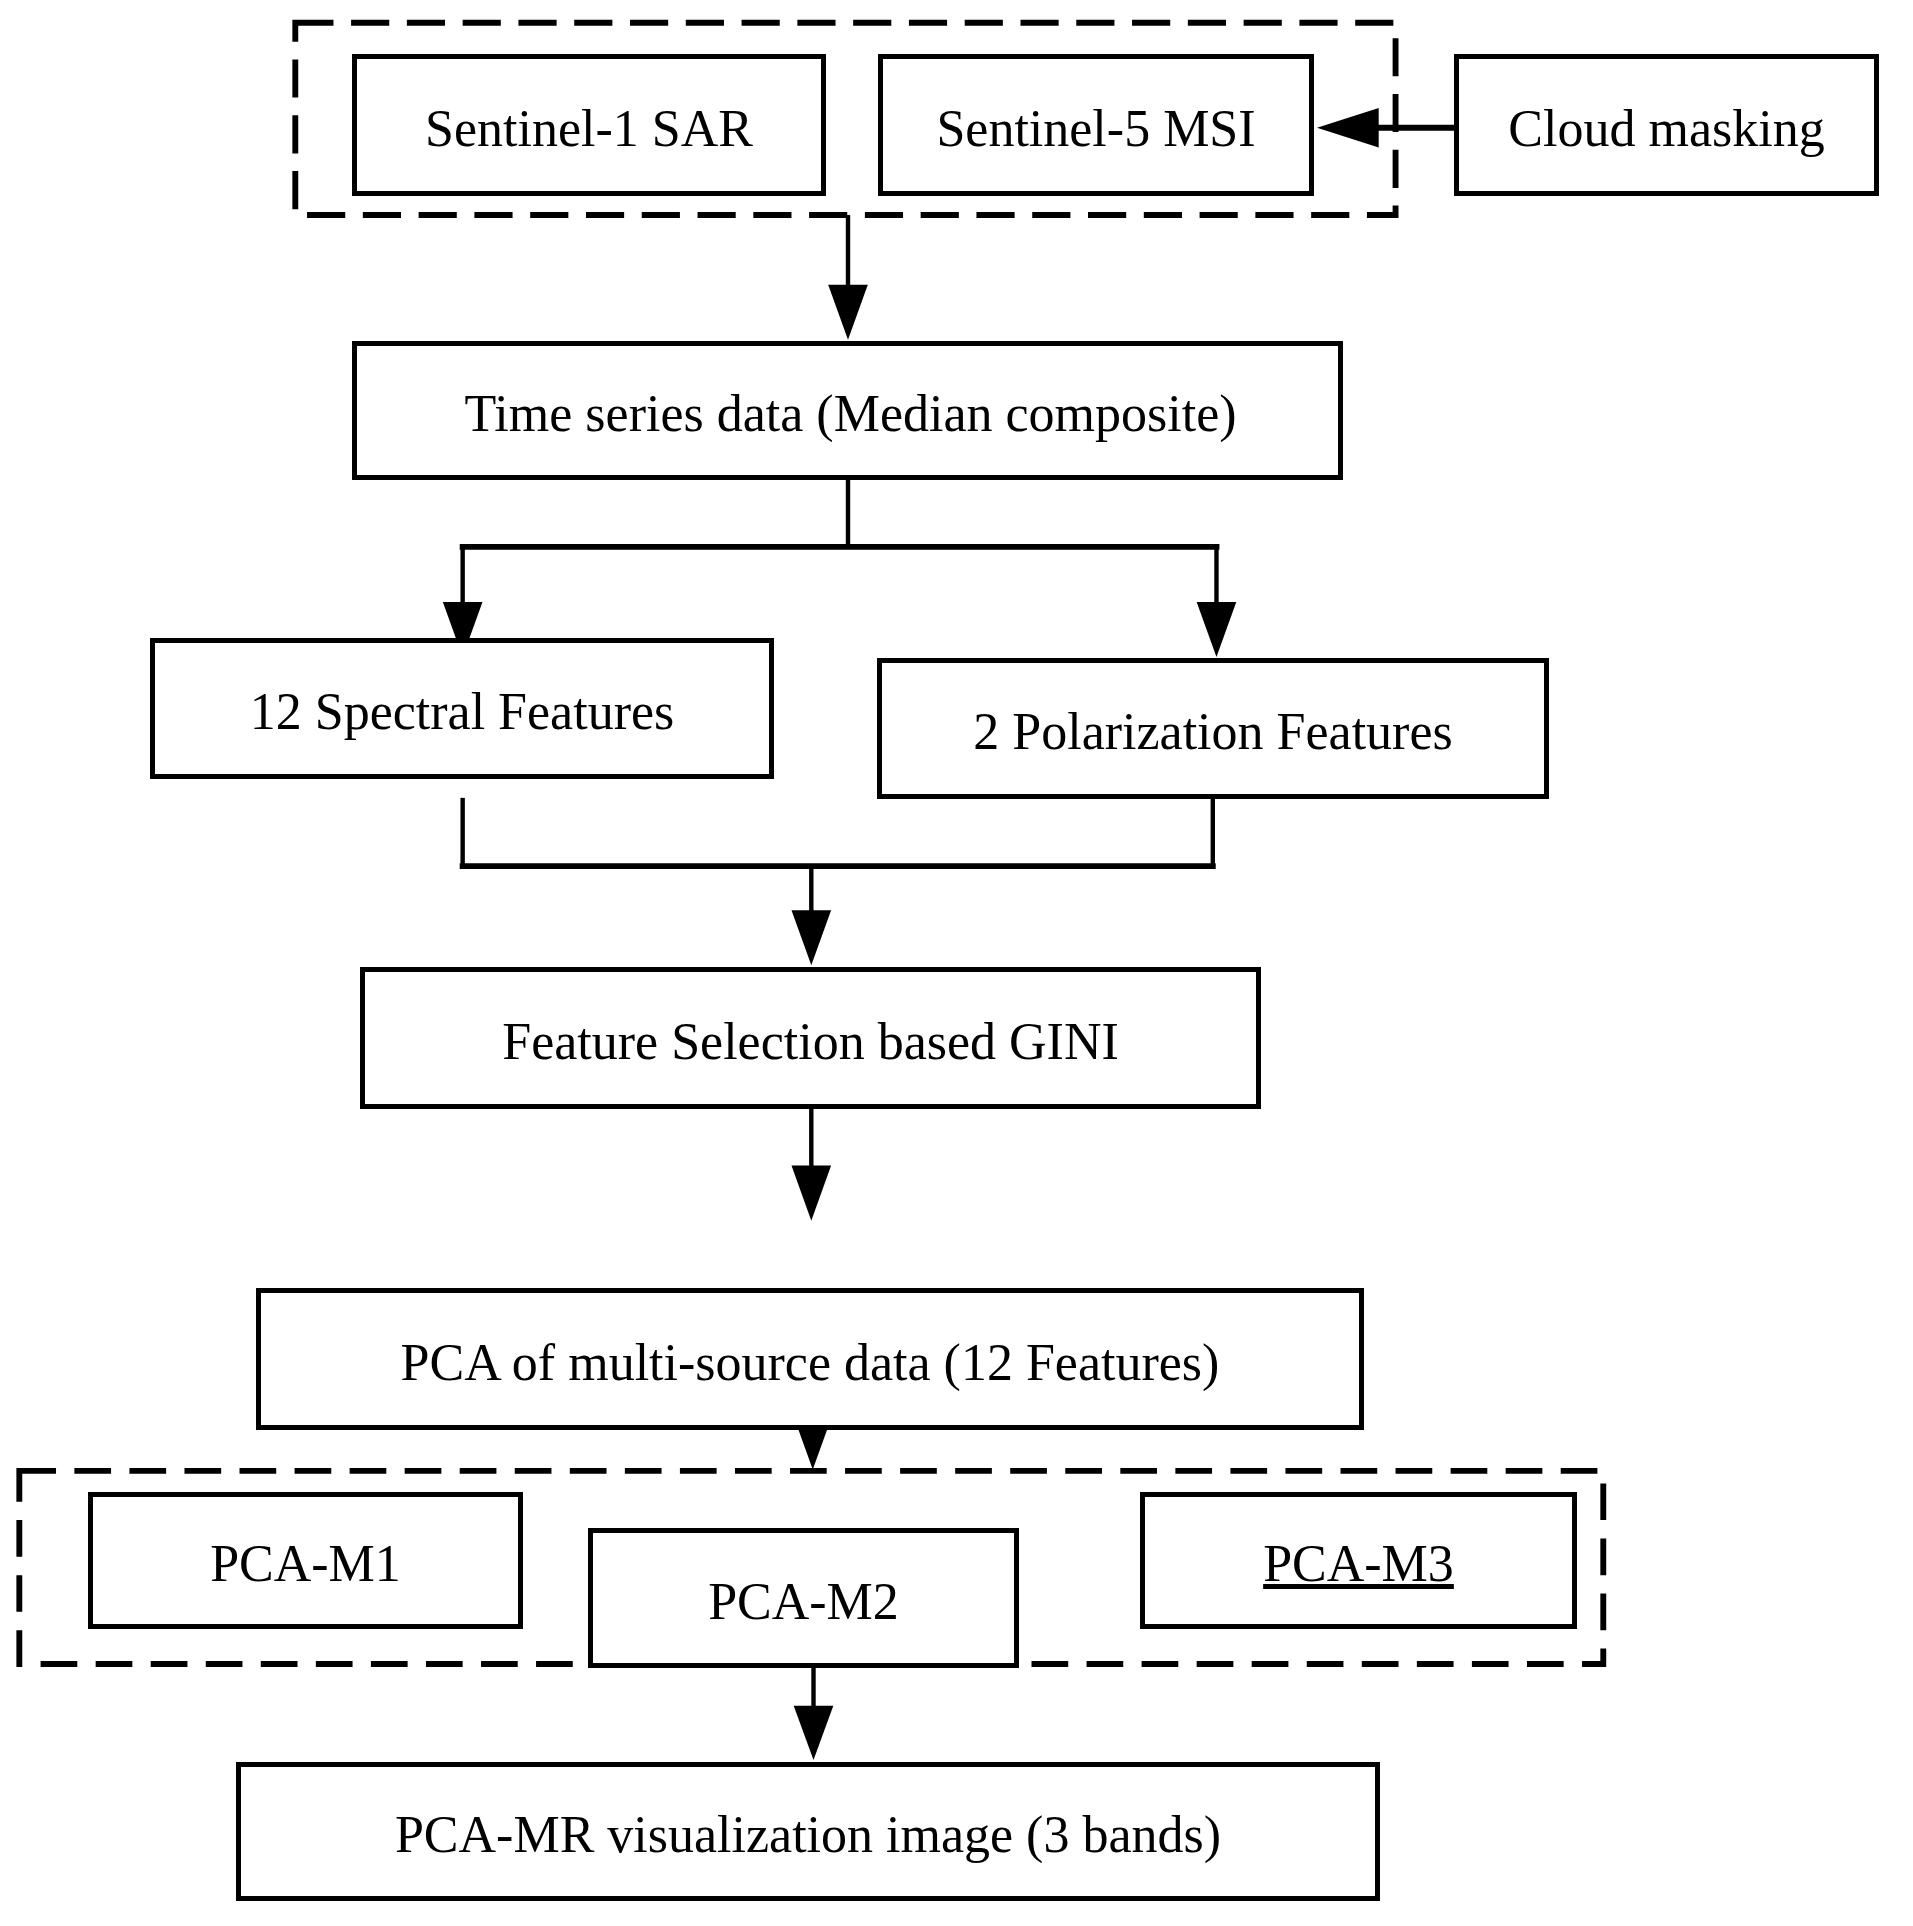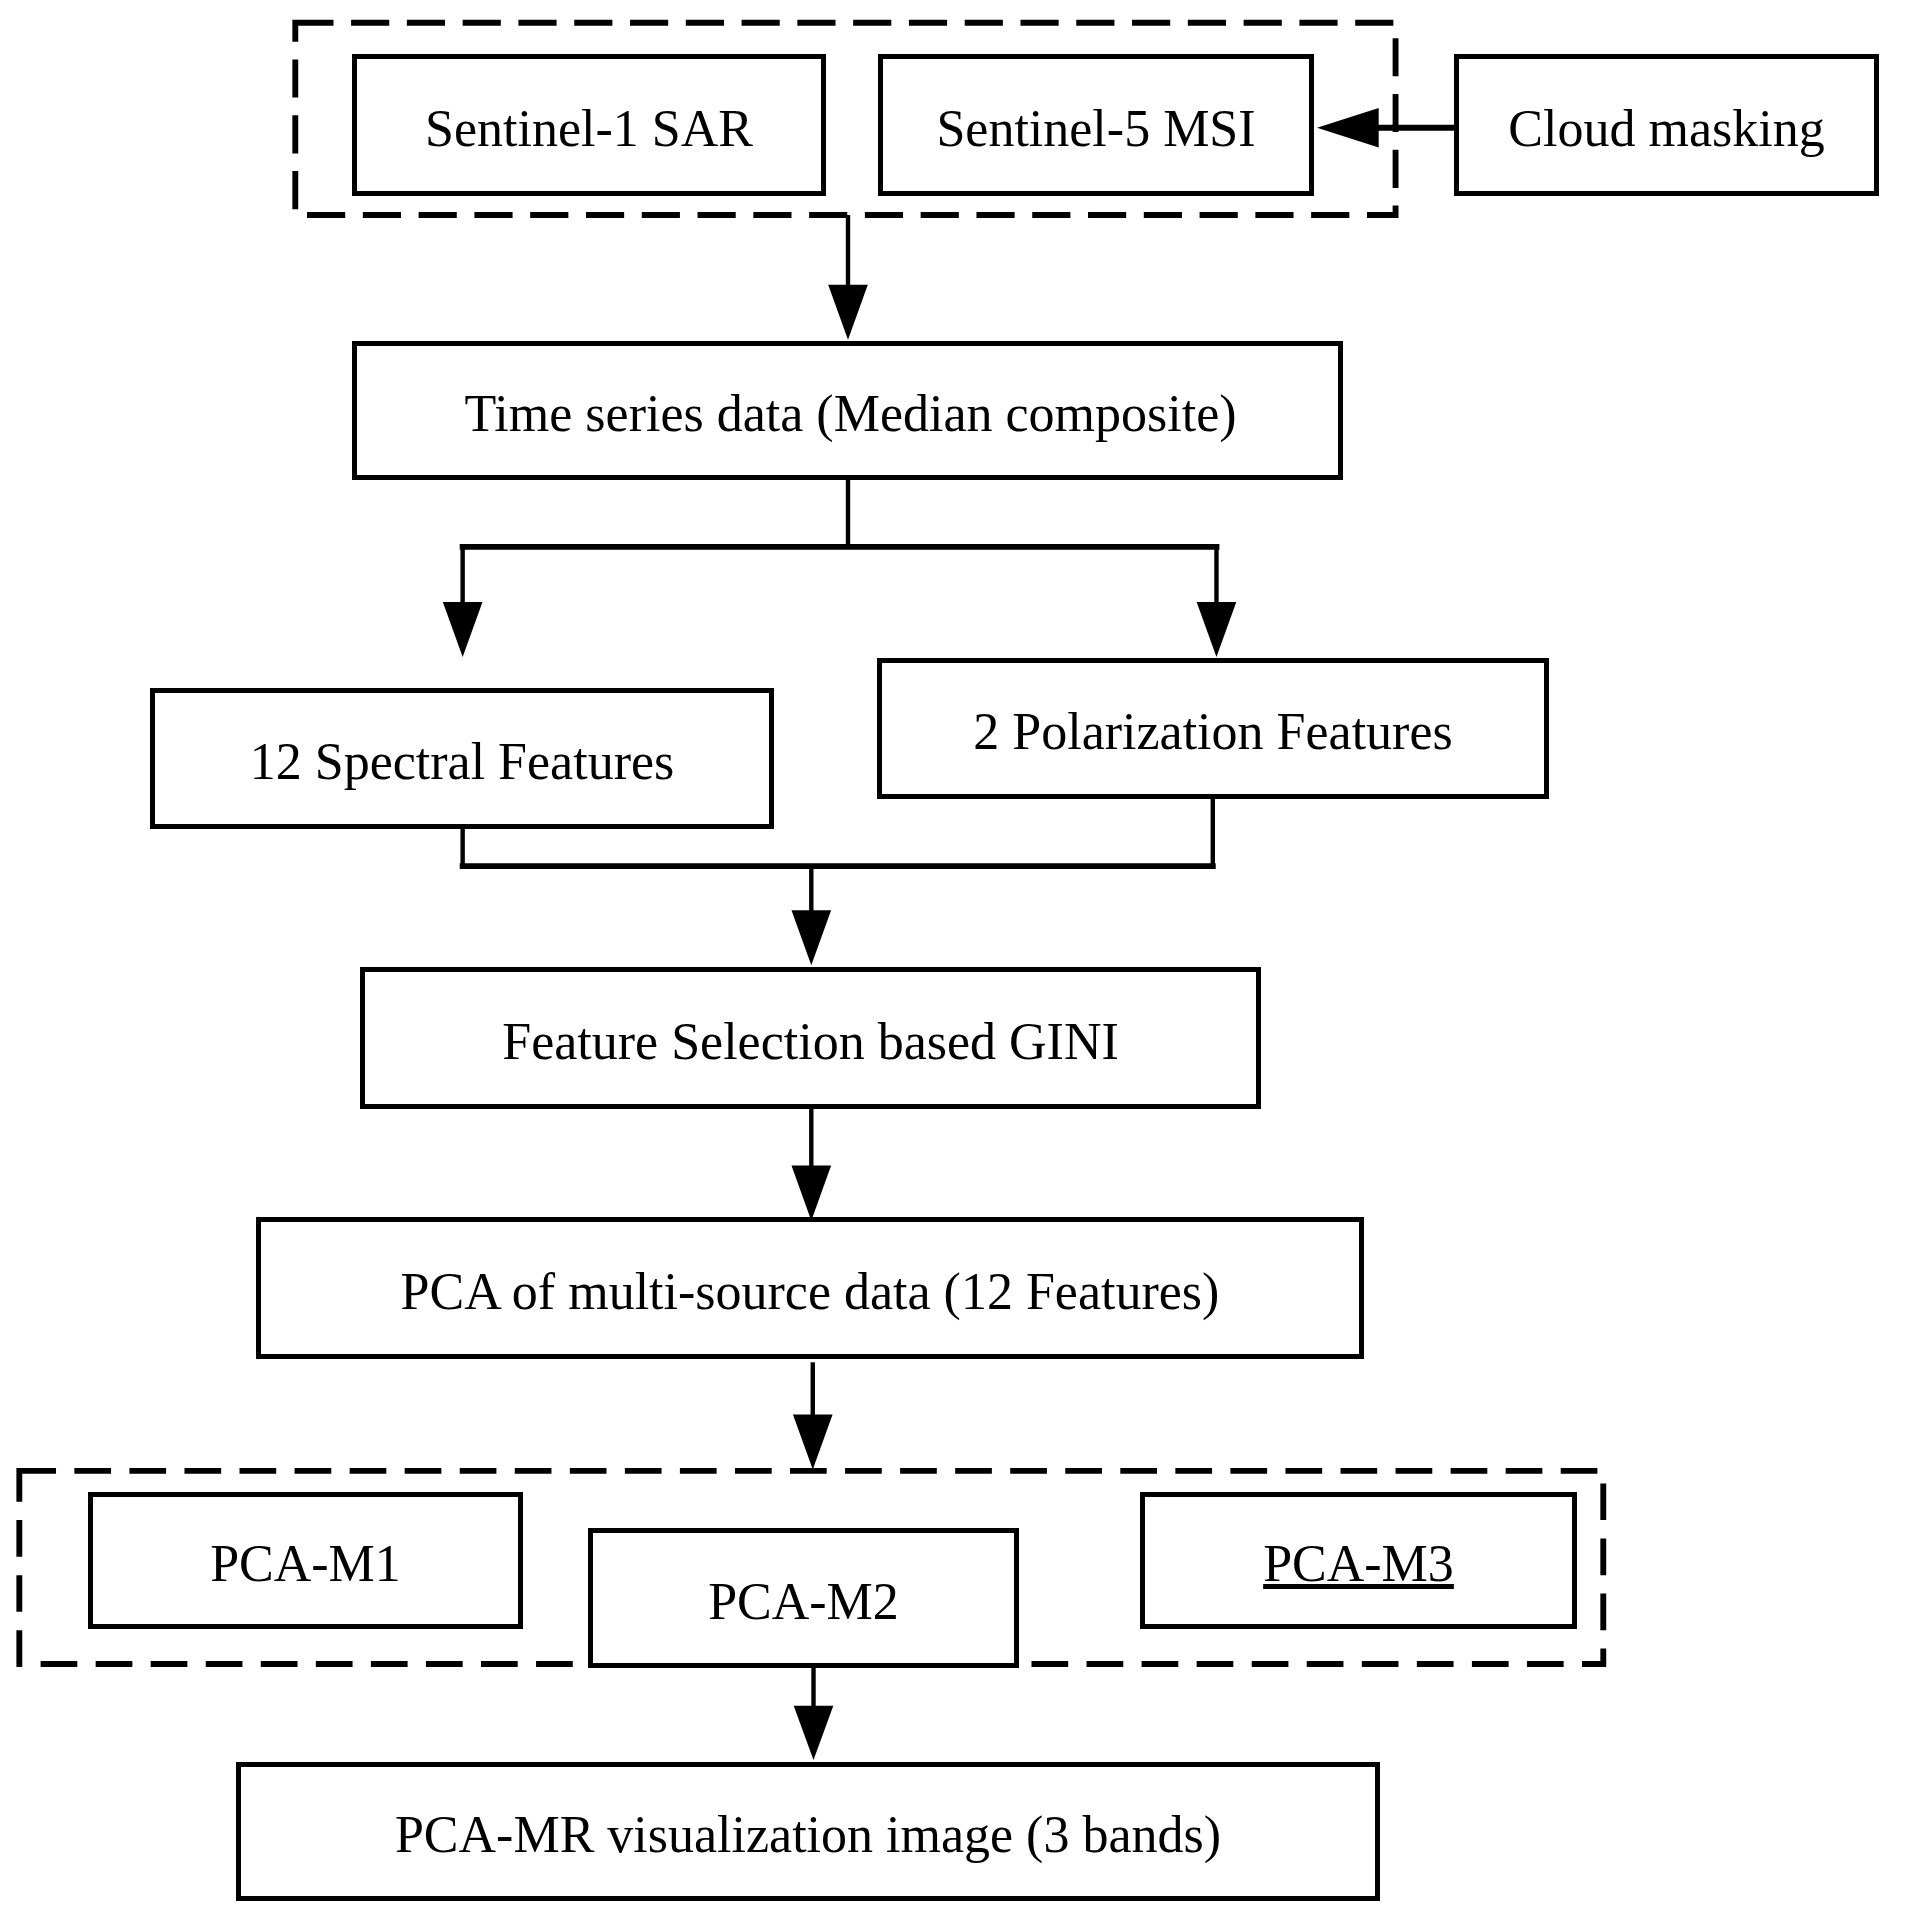--- a/index.html
+++ b/index.html
@@ -103,33 +103,33 @@
   </div>
 
   <div class="node" style="left:1454px; top:54px; width:425px; height:142px;">
     <span class="node-label">Cloud masking</span>
   </div>
 
   <div class="node" style="left:352px; top:341px; width:991px; height:139px;padding-left:6px;">
     <span class="node-label">Time series data (Median composite)</span>
   </div>
 
-  <div class="node" style="left:150px; top:688px; width:624px; height:141px;">
+  <div class="node" style="left:150px; top:638px; width:624px; height:141px;">
     <span class="node-label">12 Spectral Features</span>
   </div>
 
   <div class="node" style="left:877px; top:658px; width:672px; height:141px;">
     <span class="node-label">2 Polarization Features</span>
   </div>
 
   <div class="node" style="left:360px; top:967px; width:901px; height:142px;">
     <span class="node-label">Feature Selection based GINI</span>
   </div>
 
-  <div class="node" style="left:256px; top:1217px; width:1108px; height:142px;">
+  <div class="node" style="left:256px; top:1288px; width:1108px; height:142px;">
     <span class="node-label">PCA of multi-source data (12 Features)</span>
   </div>
 
   <div class="node" style="left:64px; top:1492px; width:435px; height:137px;margin-left:24px;">
     <span class="node-label">PCA-M1</span>
   </div>
 
   <div class="node" style="left:588px; top:1528px; width:431px; height:140px;">
     <span class="node-label">PCA-M2</span>
   </div>

